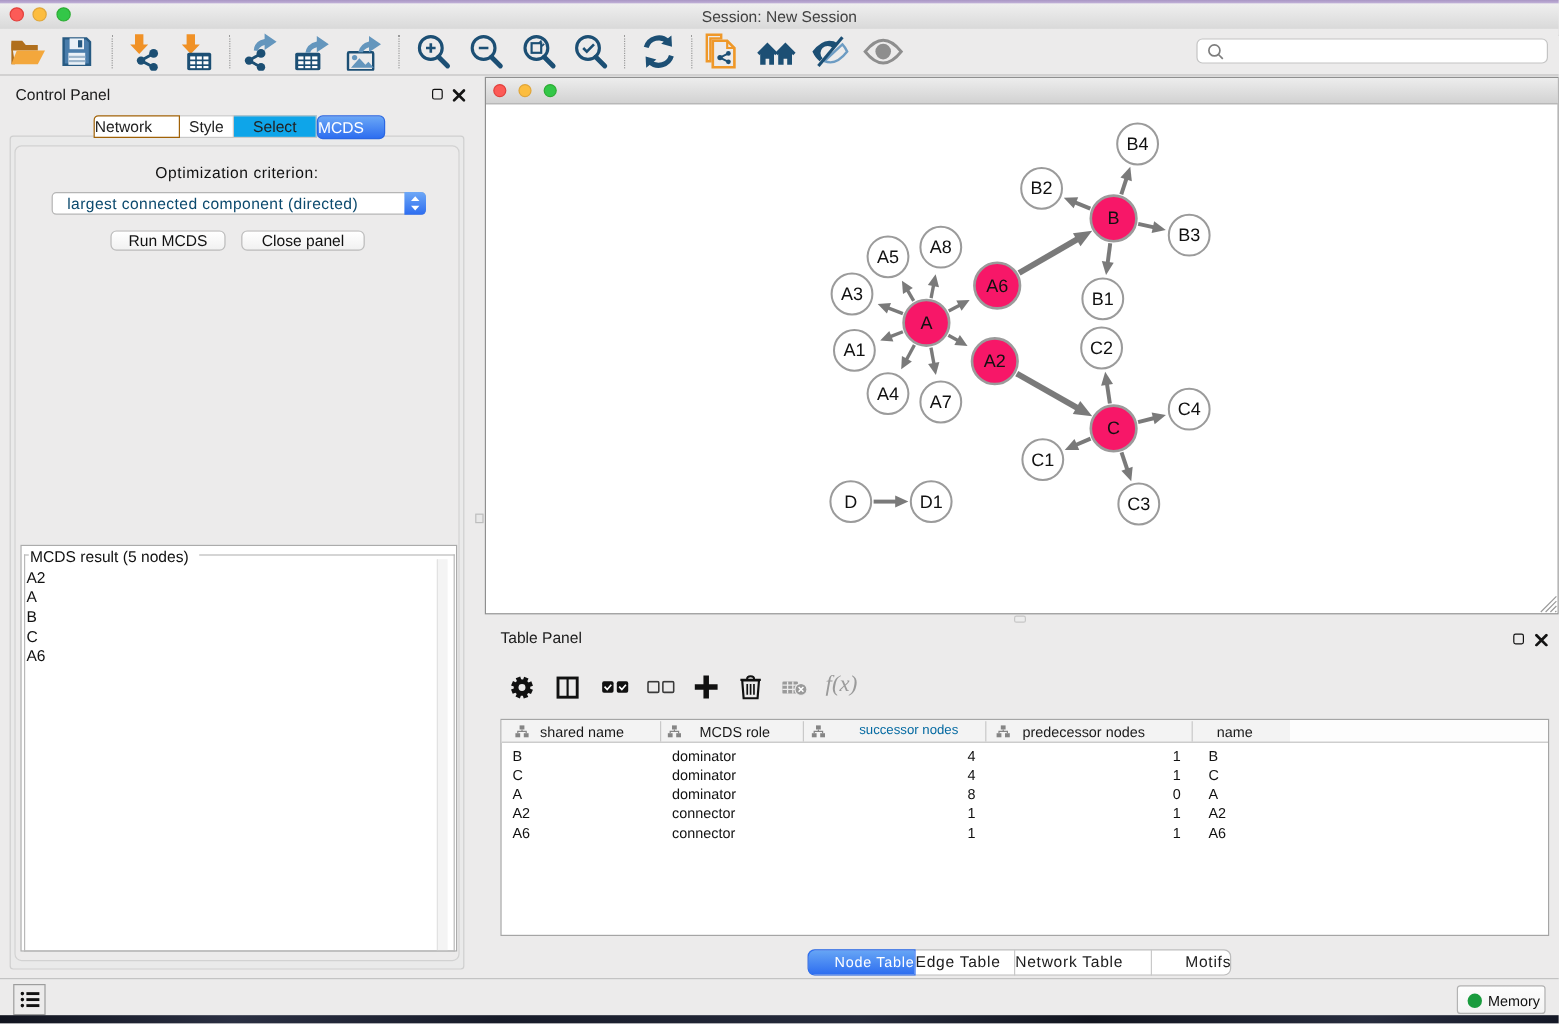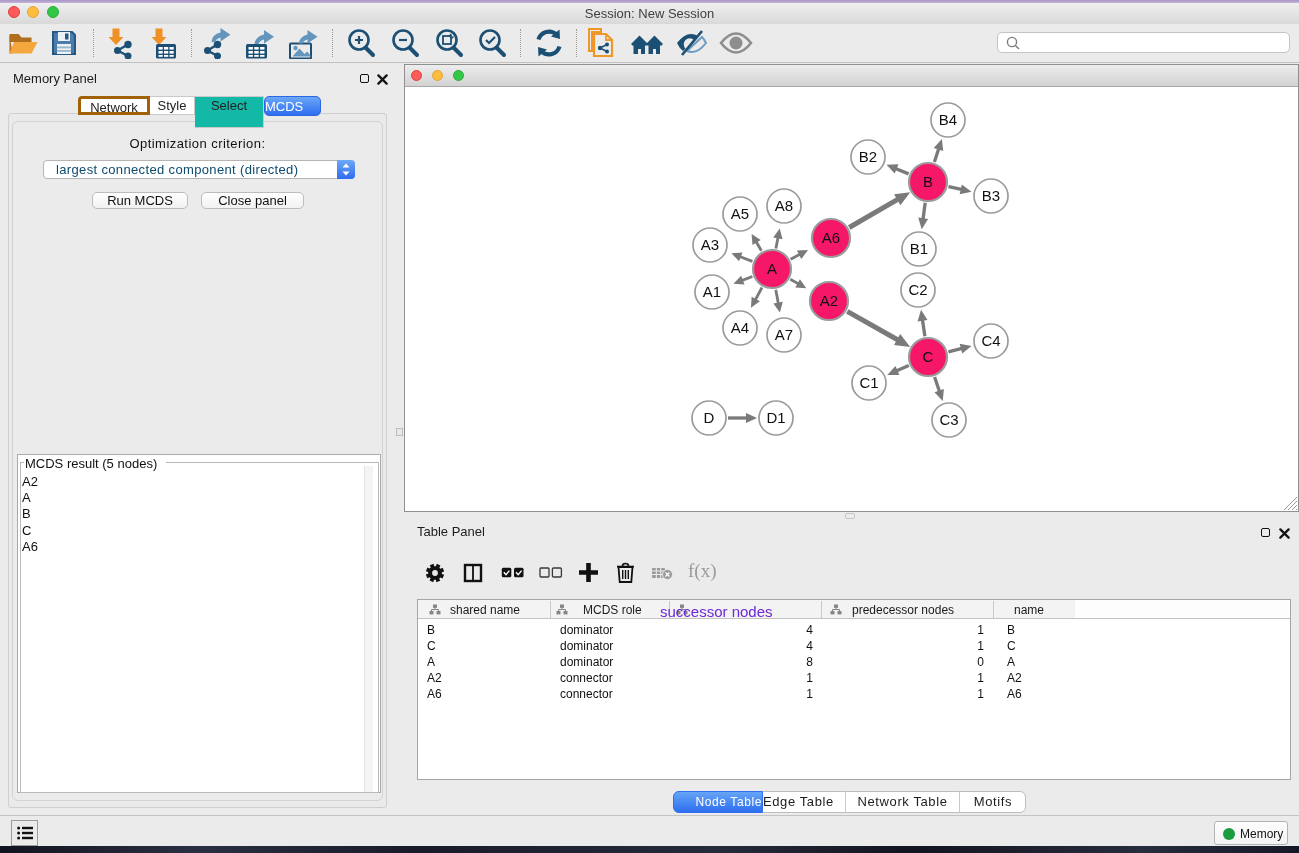--- a/index.html
+++ b/index.html
@@ -153,29 +153,29 @@
  <circle cx="17" cy="16" r="6.5" fill="#8e8e8e"></circle>
 </svg>
 
 <div class="abs" style="left:997px;top:32px;width:293px;height:21px;background:#fff;border:1px solid #c4c4c4;border-radius:5px">
  <svg width="16" height="16" style="position:absolute;left:7px;top:2px" viewBox="0 0 16 16">
   <circle cx="7" cy="7" r="4.6" fill="none" stroke="#7d7d7d" stroke-width="1.4"></circle>
   <path d="M10.4 10.4 L14 14" stroke="#7d7d7d" stroke-width="1.4"></path>
  </svg>
 </div>
 
-<div class="abs" style="left:13px;top:71px;font-size:13px;color:#1c1c1c">Memory Panel</div>
+<div class="abs" style="left:13px;top:71px;font-size:13px;color:#1c1c1c">Control Panel</div>
 <div class="abs" style="left:360px;top:74px;width:9px;height:9px;border:1.6px solid #111;border-radius:2px"></div>
 <svg class="abs" style="left:377px;top:74px" width="11" height="11" viewBox="0 0 12 12">
  <path d="M1.5 1.5 L10.5 10.5 M10.5 1.5 L1.5 10.5" stroke="#141414" stroke-width="2.5" stroke-linecap="round"></path>
 </svg>
 
-<div class="abs" style="left:78px;top:96px;width:72px;height:19px;background:#fff;border:3px solid #a16207;border-radius:4px 0 0 0;text-align:center;font-size:13px;color:#222;line-height:18px;z-index:2">Network</div>
+<div class="abs" style="left:78px;top:96px;width:72px;height:19px;background:#fff;border:1px solid #a16207;border-radius:4px 0 0 0;font-size:13px;color:#222;line-height:18px;z-index:2">Network</div>
 <div class="abs" style="left:150px;top:96px;width:45px;height:19px;background:#fff;border:1px solid #c9c9c9;border-left:none;text-align:center;font-size:13px;color:#222;line-height:18px;z-index:2">Style</div>
-<div class="abs" style="left:195px;top:96px;width:69px;height:32px;background:#14b8a6;border:1px solid #c9c9c9;border-left:none;text-align:center;font-size:13px;color:#222;line-height:18px;z-index:2">Select</div>
+<div class="abs" style="left:195px;top:96px;width:69px;height:19px;background:#0ea5e9;border:1px solid #c9c9c9;border-left:none;text-align:center;font-size:13px;color:#222;line-height:18px;z-index:2">Select</div>
 <div class="abs" style="left:264px;top:96px;width:57px;height:20px;background:linear-gradient(#6aa7f6,#2e6ef0);border:1px solid #2b67e2;border-radius:5px;font-size:13px;color:#fff;line-height:19px;z-index:3">MCDS</div>
 
 <div class="abs" style="left:8px;top:113px;width:379px;height:695px;background:#eaeaea;border:1px solid #cfcfcf;border-radius:3px"></div>
 
 <div class="abs" style="left:12px;top:121px;width:371px;height:680px;background:#ecebeb;border:1px solid #d2d2d2;border-radius:6px"></div>
 <div class="abs" style="left:0;top:136px;width:395px;text-align:center;font-size:13px;letter-spacing:.45px;color:#111">Optimization criterion:</div>
 
 <div class="abs" style="left:43px;top:160px;width:312px;height:19px;background:#fff;border:1px solid #b5b5b5;border-radius:4px"></div>
 <div class="abs" style="left:56px;top:162px;font-size:13px;letter-spacing:.35px;color:#0c4a6e">largest connected component (directed)</div>
 <div class="abs" style="left:337px;top:160px;width:18px;height:19px;background:linear-gradient(#6ea8f6,#2d6df0);border-radius:0 4px 4px 0">
@@ -325,21 +325,21 @@
  <path d="M1 4.6 h17" stroke="#111" stroke-width="1.8"></path>
  <path d="M6.5 4 q0 -2.5 3 -2.5 q3 0 3 2.5" fill="none" stroke="#111" stroke-width="1.6"></path>
  <path d="M6.7 8 v9 M9.5 8 v9 M12.3 8 v9" stroke="#111" stroke-width="1.4"></path>
 </svg>
 <svg class="abs" style="left:651px;top:566px" width="22" height="14" viewBox="0 0 22 14">
  <rect x="1" y="2" width="13" height="10" rx="1" fill="#9a9a9a"></rect>
  <path d="M1 5 h13 M1 8.5 h13 M5.3 2 v10 M9.7 2 v10" stroke="#ecebeb" stroke-width="1.1"></path>
  <circle cx="16.5" cy="8.5" r="5" fill="#9a9a9a" stroke="#ecebeb" stroke-width="1"></circle>
  <path d="M14.5 6.5 l4 4 M18.5 6.5 l-4 4" stroke="#fff" stroke-width="1.3"></path>
 </svg>
-<div class="abs" style="left:688px;top:560px;font-size:19px;color:#9a9a9a;font-family:'Liberation Serif',serif">f(x)</div>
+<div class="abs" style="left:688px;top:560px;font-size:19px;color:#9a9a9a;font-style:italic;font-family:'Liberation Serif',serif">f(x)</div>
 
 <div class="abs" style="left:417px;top:599px;width:874px;height:181px;background:#fff;border:1px solid #a5a5a5"></div>
 <div class="abs" style="left:418px;top:600px;width:657px;height:19px;background:#f3f3f3;border-bottom:1px solid #c3c3c3"></div>
 <div class="abs" style="left:1075px;top:600px;width:215px;height:19px;background:#fdfdfd;border-bottom:1px solid #c3c3c3"></div>
 <div class="abs" style="left:550px;top:601px;width:1px;height:17px;background:#c9c9c9"></div>
 <div class="abs" style="left:669px;top:601px;width:1px;height:17px;background:#c9c9c9"></div>
 <div class="abs" style="left:821px;top:601px;width:1px;height:17px;background:#c9c9c9"></div>
 <div class="abs" style="left:993px;top:601px;width:1px;height:17px;background:#c9c9c9"></div>
 <svg class="abs" style="left:429px;top:604px" width="12" height="11" viewBox="0 0 12 11">
     <rect x="4" y="0.5" width="4" height="3.4" fill="#858585"></rect>
@@ -360,34 +360,34 @@
     <path d="M6 4 v2 M2.5 7 v-1.5 h7 V7" stroke="#858585" fill="none"></path>
   </svg>
 <svg class="abs" style="left:830px;top:604px" width="12" height="11" viewBox="0 0 12 11">
     <rect x="4" y="0.5" width="4" height="3.4" fill="#858585"></rect>
     <rect x="0.5" y="7" width="4" height="3.4" fill="#858585"></rect>
     <rect x="7.5" y="7" width="4" height="3.4" fill="#858585"></rect>
     <path d="M6 4 v2 M2.5 7 v-1.5 h7 V7" stroke="#858585" fill="none"></path>
   </svg>
 <div class="abs" style="left:450px;top:603px;font-size:12px;color:#1a1a1a">shared name</div>
 <div class="abs" style="left:583px;top:603px;font-size:12px;color:#1a1a1a">MCDS role</div>
-<div class="abs" style="left:660px;top:603px;font-size:15px;color:#6d28d9">successor nodes</div>
+<div class="abs" style="left:716px;top:603px;font-size:11px;color:#0369a1">successor nodes</div>
 <div class="abs" style="left:852px;top:603px;font-size:12px;color:#1a1a1a">predecessor nodes</div>
 <div class="abs" style="left:1014px;top:603px;font-size:12px;color:#1a1a1a">name</div>
 <div class="abs" style="left:427px;top:622px;font-size:12px;color:#111;line-height:16px">B<br>C<br>A<br>A2<br>A6</div>
 <div class="abs" style="left:560px;top:622px;font-size:12px;color:#111;line-height:16px">dominator<br>dominator<br>dominator<br>connector<br>connector</div>
 <div class="abs" style="left:700px;top:622px;width:113px;font-size:12px;color:#111;line-height:16px;text-align:right">4<br>4<br>8<br>1<br>1</div>
 <div class="abs" style="left:870px;top:622px;width:114px;font-size:12px;color:#111;line-height:16px;text-align:right">1<br>1<br>0<br>1<br>1</div>
 <div class="abs" style="left:1007px;top:622px;font-size:12px;color:#111;line-height:16px">B<br>C<br>A<br>A2<br>A6</div>
 
 <div class="abs" style="left:673px;top:791px;width:353px;height:22px;background:#fff;border:1px solid #bdbdbd;border-radius:6px"></div>
 <div class="abs" style="left:673px;top:791px;width:90px;height:22px;background:linear-gradient(#66a5f5,#2e6ef0);border:1px solid #2e6ef0;border-radius:6px 0 0 6px;text-align:right;font-size:12px;letter-spacing:.6px;color:#fff;line-height:21px">Node Table</div>
 <div class="abs" style="left:763px;top:791px;width:83px;height:22px;border-right:1px solid #c9c9c9;text-align:left;font-size:13px;letter-spacing:.6px;color:#1c1c1c;line-height:21px">Edge Table</div>
-<div class="abs" style="left:846px;top:791px;width:114px;height:22px;border-right:1px solid #c9c9c9;text-align:center;font-size:13px;letter-spacing:.6px;color:#1c1c1c;line-height:21px">Network Table</div>
-<div class="abs" style="left:960px;top:791px;width:66px;height:22px;text-align:center;font-size:13px;letter-spacing:.6px;color:#1c1c1c;line-height:21px">Motifs</div>
+<div class="abs" style="left:846px;top:791px;width:114px;height:22px;border-right:1px solid #c9c9c9;font-size:13px;letter-spacing:.6px;color:#1c1c1c;line-height:21px">Network Table</div>
+<div class="abs" style="left:960px;top:791px;width:66px;height:22px;text-align:right;font-size:13px;letter-spacing:.6px;color:#1c1c1c;line-height:21px">Motifs</div>
 
 <div class="abs" style="left:0;top:815px;width:1299px;height:31px;background:#ecebeb;border-top:1px solid #c3c3c3"></div>
 <div class="abs" style="left:11px;top:820px;width:27px;height:26px;background:#ecebeb;border:1px solid #9d9d9d">
  <svg width="16" height="14" style="position:absolute;left:5px;top:5px" viewBox="0 0 16 14">
   <circle cx="1.6" cy="2" r="1.5" fill="#111"></circle>
       <rect x="5" y="0.8" width="11" height="2.4" fill="#111"></rect>
   <circle cx="1.6" cy="7" r="1.5" fill="#111"></circle>
       <rect x="5" y="5.8" width="11" height="2.4" fill="#111"></rect>
   <circle cx="1.6" cy="12" r="1.5" fill="#111"></circle>
       <rect x="5" y="10.8" width="11" height="2.4" fill="#111"></rect>

